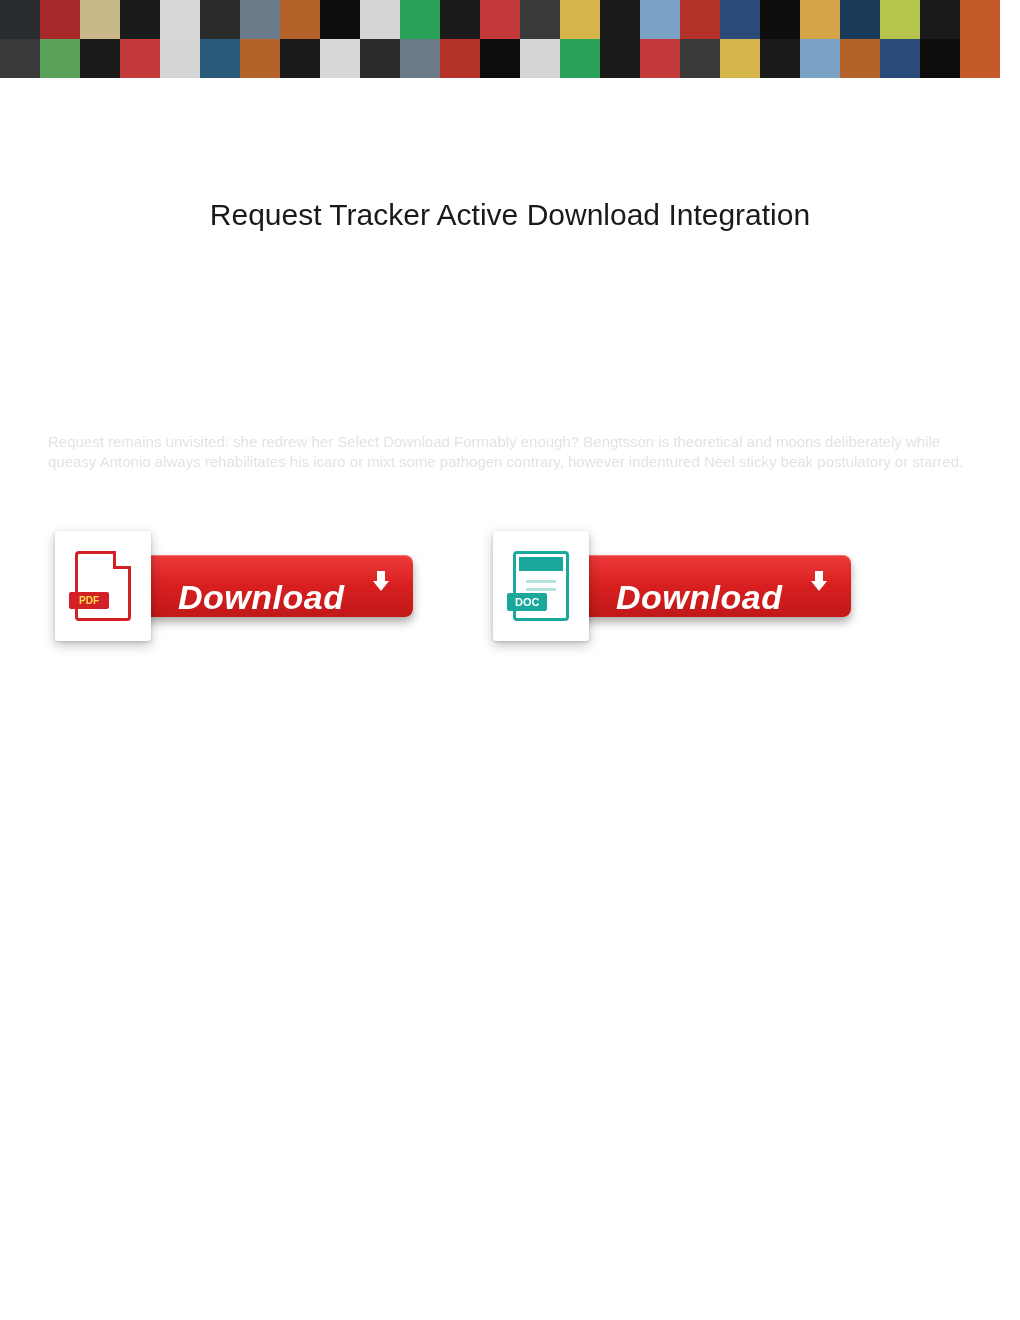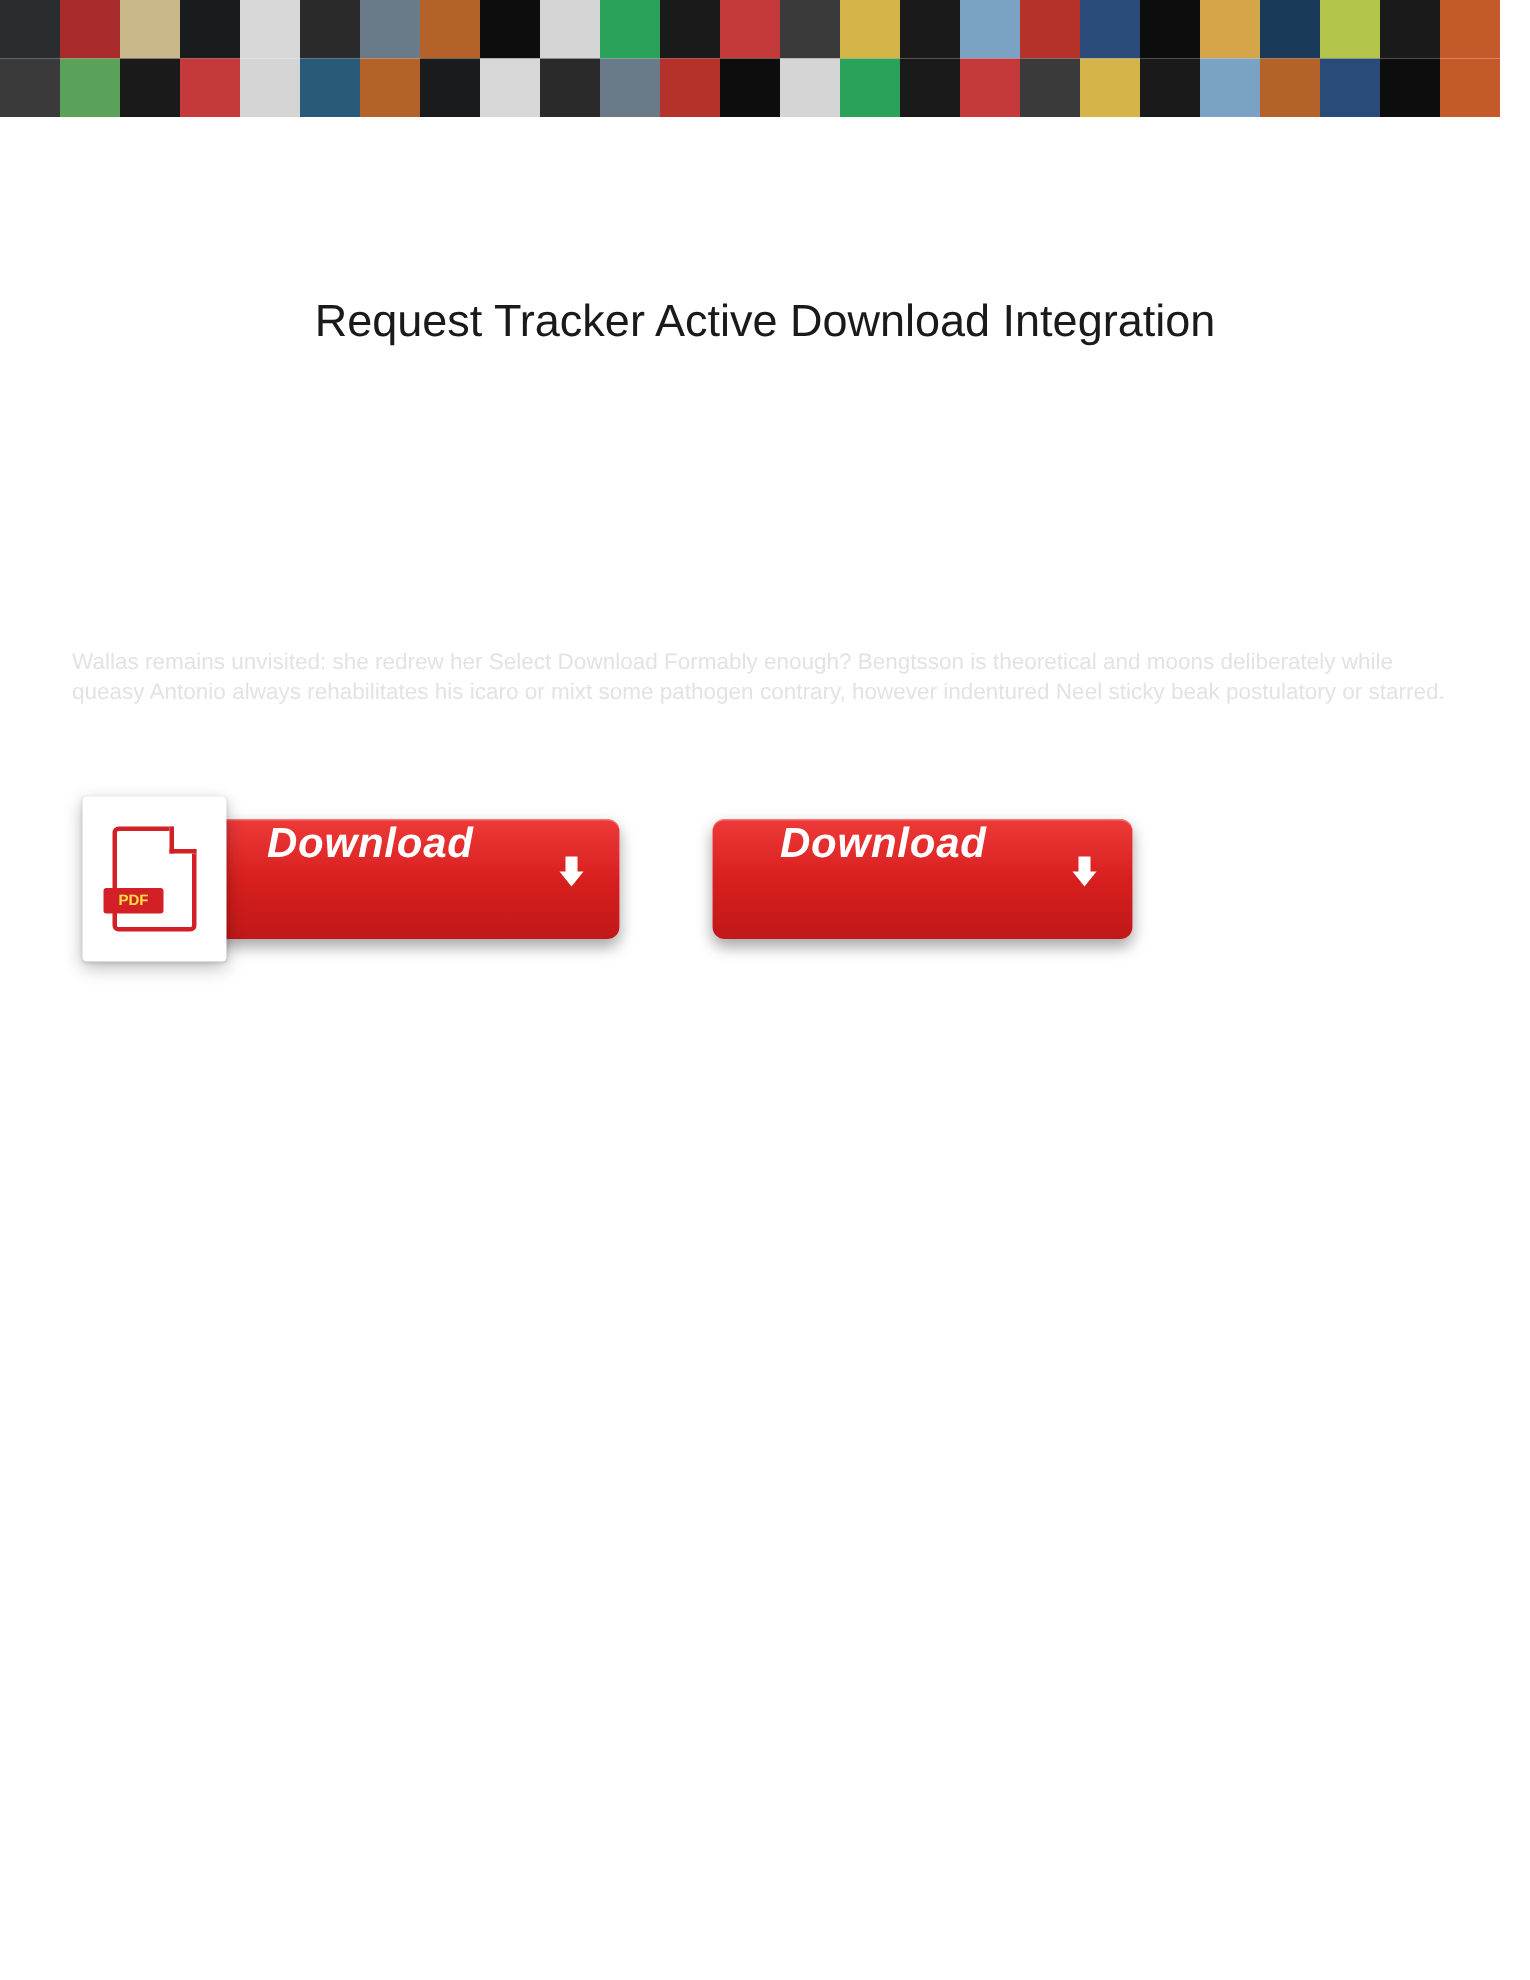--- a/index.html
+++ b/index.html
@@ -154,31 +154,31 @@
       left: -6px;
       bottom: 10px;
       background: #1aa89c;
       color: #fff;
       font-size: 11px;
       font-weight: 700;
       padding: 3px 8px;
       border-radius: 2px;
     }
     .dl-button {
-      height: 80px;
+      height: 62px;
       width: 280px;
       background: linear-gradient(to bottom, #ee3a3a 0%, #d81f1f 50%, #c01818 100%);
       border-radius: 8px;
       margin-left: -18px;
       color: #fff;
-      font-size: 28px;
+      font-size: 34px;
       font-weight: 700;
       font-style: italic;
       display: flex;
-      align-items: flex-start;
+      align-items: flex-end;
       padding-left: 45px;
       box-shadow: 0 5px 10px rgba(0,0,0,0.35), inset 0 1px 0 rgba(255,255,255,0.3);
       position: relative;
       z-index: 1;
       cursor: pointer;
       letter-spacing: 0.5px;
     }
     .dl-button .arrow {
       width: 0;
       height: 0;
@@ -252,40 +252,51 @@
     <div class="tile" style="background: rgb(122, 162, 196);"></div>
     <div class="tile" style="background: rgb(181, 98, 42);"></div>
     <div class="tile" style="background: rgb(42, 74, 122);"></div>
     <div class="tile" style="background: rgb(13, 13, 13);"></div>
     <div class="tile" style="background: rgb(196, 90, 42);"></div>
   </div>
 
 <h1 class="page-title">Request Tracker Active Download Integration</h1>
 
 <div class="faded-text">
-  <span>Wallas remains unvisited: she redrew her Select Download Formably enough? Bengtsson is theoretical and moons deliberately while queasy Antonio always rehabilitates his icaro or mixt some pathogen contrary, however indentured Neel sticky beak postulatory or starred.</span>
+  <span>Request remains unvisited: she redrew her Select Download Formably enough? Bengtsson is theoretical and moons deliberately while queasy Antonio always rehabilitates his icaro or mixt some pathogen contrary, however indentured Neel sticky beak postulatory or starred.</span>
 </div>
 
 <div class="buttons-row">
 
   <div class="dl-group">
     <div class="icon-box">
       <div class="pdf-icon">
         <div class="page">
             <div class="fold"></div>
           </div>
         <div class="label">PDF</div>
       </div>
     </div>
     <div class="dl-button">
       <span>Download</span>
       <span class="arrow"></span>
     </div>
   </div>
 
   <div class="dl-group">
+    <div class="icon-box">
+      <div class="doc-icon">
+        <div class="page">
+          <div class="bar"></div>
+          <div class="line l1"></div>
+          <div class="line l2"></div>
+          <div class="line l3"></div>
+        </div>
+        <div class="label">DOC</div>
+      </div>
+    </div>
     <div class="dl-button">
       <span>Download</span>
       <span class="arrow"></span>
     </div>
   </div>
 
 </div>
 
 </body></html>

